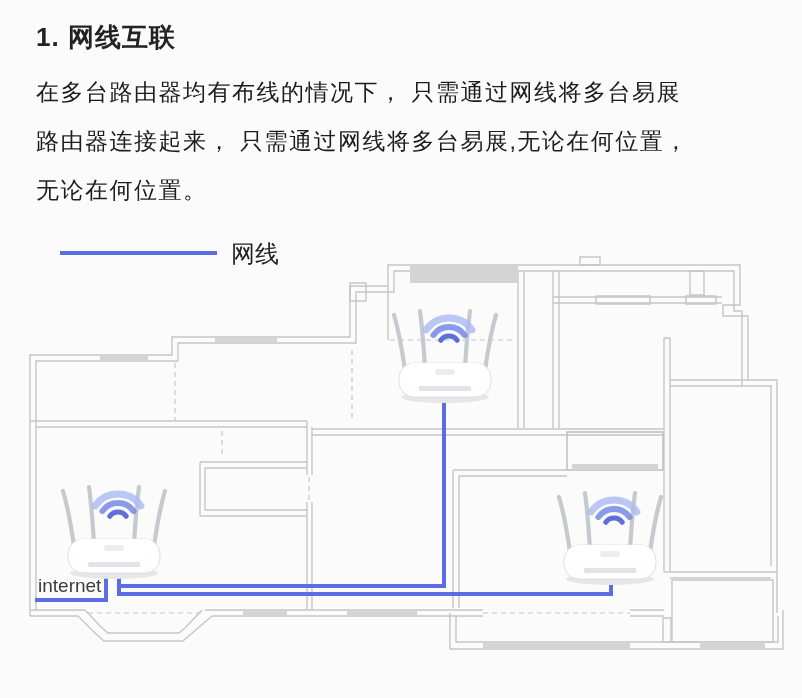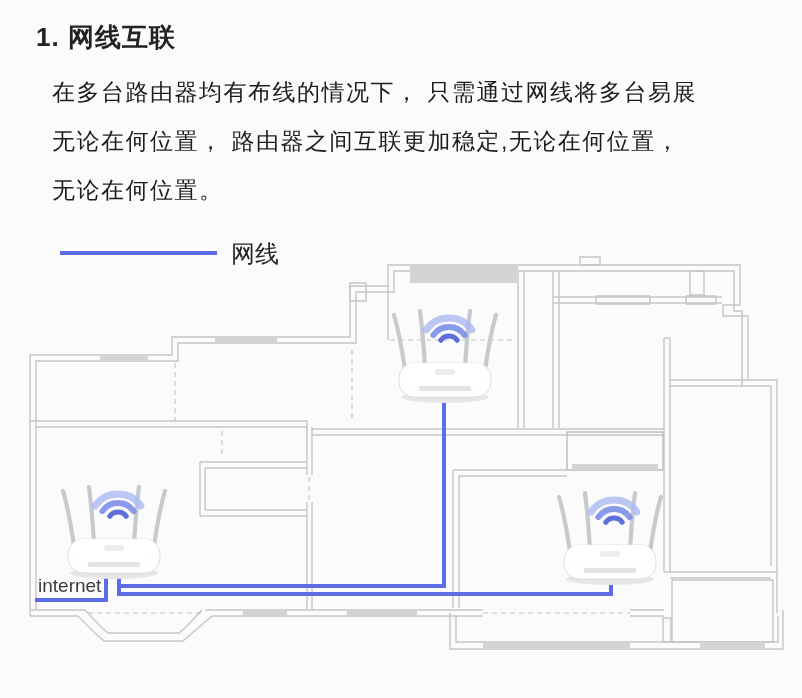--- a/index.html
+++ b/index.html
@@ -7,35 +7,35 @@
     width:802px;height:698px;position:relative;overflow:hidden;
     background:#fbfbfb;
     font-family:"Liberation Sans", sans-serif;
     -webkit-font-smoothing:antialiased;
   }
   .title{
     position:absolute;left:36px;top:20px;
     font-size:26px;font-weight:700;color:#222;letter-spacing:1px;
   }
   .para{
-    position:absolute;left:52px;top:68px;width:740px;
+    position:absolute;left:36px;top:68px;width:740px;
     font-size:23px;color:#1c1c1c;letter-spacing:1.5px;
   }
   .para .pline{line-height:49px;white-space:pre;}
   .plan-svg{position:absolute;left:0;top:0;}
   text{font-family:"Liberation Sans", sans-serif;}
 </style>
 </head>
 <body>
 
 <div class="title">1. 网线互联</div>
 
 <div class="para">
   <div class="pline">在多台路由器均有布线的情况下， 只需通过网线将多台易展</div>
-  <div class="pline">无论在何位置， 路由器之间互联更加稳定,无论在何位置，</div>
+  <div class="pline">路由器连接起来， 只需通过网线将多台易展,无论在何位置，</div>
   <div class="pline">无论在何位置。</div>
 </div>
 
 <svg class="plan-svg" width="802" height="698" viewBox="0 0 802 698">
 
   <defs>
     <g id="router-proto">
 
       <g fill="none" stroke-linecap="round" stroke-width="4.2" stroke="#c6c9cf">
         <path d="M-40 -10 Q-45 -45 -51 -65"></path>

